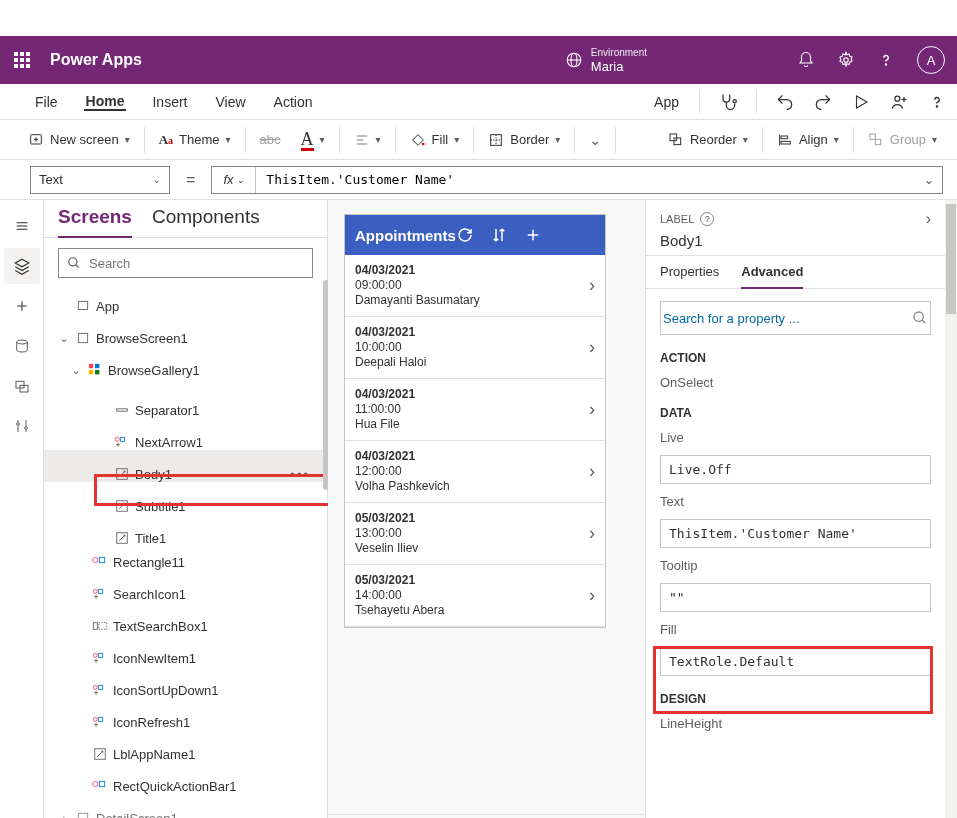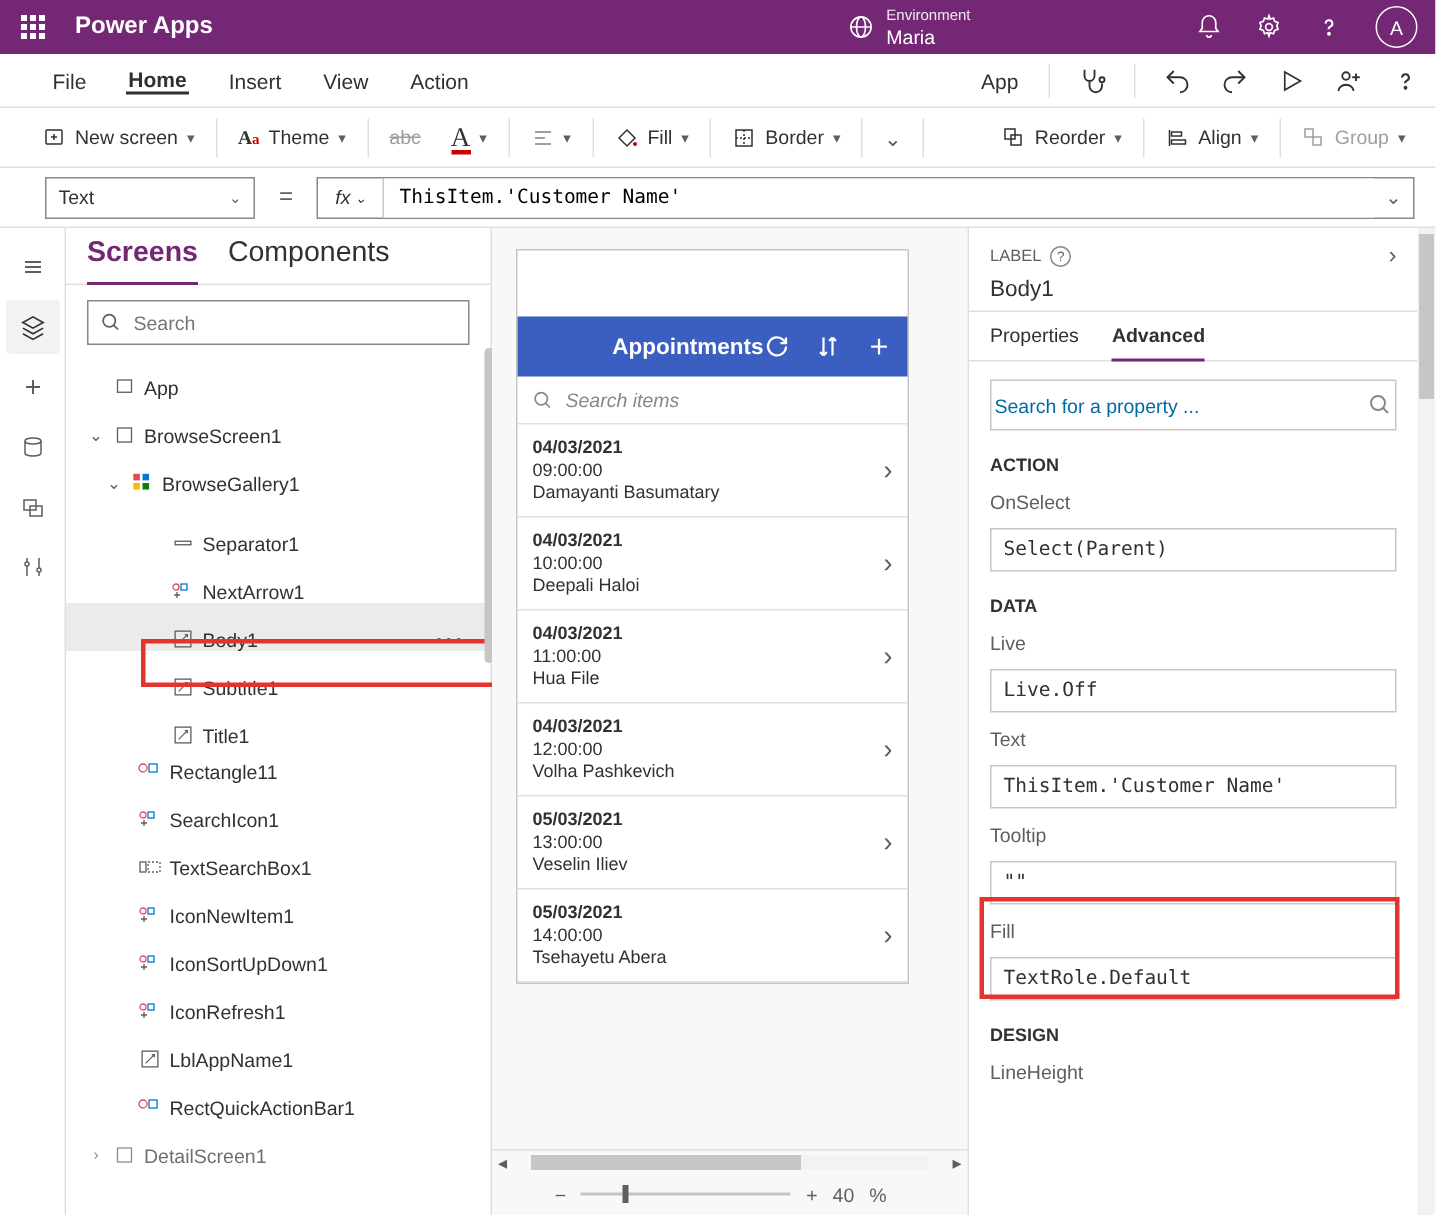--- a/index.html
+++ b/index.html
@@ -1,19 +1,19 @@
 <!DOCTYPE html>
 <html><head>
 <meta charset="utf-8">
 <style>
   * { box-sizing: border-box; margin: 0; padding: 0; }
   body { font-family: "Segoe UI", Arial, sans-serif; font-size: 13px; color: #323130; background: #fff; width: 957px; height: 818px; overflow: hidden; position: relative; }
   
   
-  .titlebar { background: #742774; height: 36px; display: flex; align-items: center; color: #fff; padding: 0 12px 0 0; }
+  .titlebar { background: #742774; height: 48px; display: flex; align-items: center; color: #fff; padding: 0 12px 0 0; margin-top: 36px; }
   .waffle { width: 44px; height: 44px; display: flex; align-items: center; justify-content: center; }
   .waffle-icon { width: 16px; height: 16px; display: grid; grid-template-columns: repeat(3,4px); grid-template-rows: repeat(3,4px); gap: 2px; }
   .waffle-icon span { background: #fff; }
   .app-name { font-size: 16px; font-weight: 600; margin-left: 6px; flex: 0 0 auto; }
   .env-block { margin-left: auto; display: flex; align-items: center; gap: 8px; padding-right: 150px; }
   .env-text { display: flex; flex-direction: column; line-height: 14px; }
   .env-label { font-size: 10px; opacity: .9; }
   .env-name { font-size: 13px; }
   .title-icons { display: flex; align-items: center; gap: 22px; }
   .title-icons .ticon { width: 18px; height: 18px; display: flex; align-items: center; justify-content: center; }
@@ -76,21 +76,21 @@
   .indent-3 { padding-left: 70px; align-items: flex-end; }
   .indent-3b { padding-left: 48px; }
   .red-box { border: 3px solid #e3342f; position:absolute; pointer-events:none; }
   .red-box.tree { left:50px; top:274px; width:270px; height:32px; }
   .tree-scrollhint { position:absolute; right:-2px; top:80px; width:6px; height:210px; background:#c8c6c4; border-radius:3px; }
   
   
   .canvas-wrap { flex:1; background:#f8f8f8; position:relative; display:flex; flex-direction:column; }
   .canvas-scroll { flex:1; overflow:auto; padding: 14px 6px 6px 16px; }
   .phone { width: 262px; background:#fff; border:1px solid #c8c6c4; }
-  .phone-header { background:#3b5fc0; height:40px; display:flex; align-items:center; color:#fff; padding:0 10px; justify-content:flex-end;margin-top:44px; }
+  .phone-header { background:#3b5fc0; height:40px; display:flex; align-items:center; color:#fff; padding:0 10px; justify-content:flex-start; }
   .phone-title { font-size:15px; font-weight:600; }
   .phone-icons { display:flex; gap:16px; font-size:18px; }
   .phone-searchbar { height:32px; border-bottom:1px solid #e1dfdd; display:flex; align-items:center; padding:0 10px; gap:8px; color:#8a8886; font-style:italic; font-size:13px; }
   .appt { border-bottom:1px solid #e1dfdd; padding:8px 10px; display:flex; justify-content:space-between; align-items:center; }
   .appt-text { line-height:15px; font-size:12px; }
   .appt-date { font-weight:600; }
   .appt-arrow { font-size:18px; color:#605e5c; }
   .canvas-hscroll { height:16px; border-top:1px solid #e1dfdd; display:flex; align-items:center; }
   .hs-track { flex:1; height:10px; margin:0 12px; background:#f3f2f1; position:relative; }
   .hs-thumb { position:absolute; left:0; width:180px; height:10px; background:#c8c6c4; }
@@ -573,27 +573,20 @@
                 </svg>
               </span>
             <span>
                 <svg width="18" height="18" viewBox="0 0 24 24" stroke="#fff" stroke-width="2">
                   <line x1="12" y1="5" x2="12" y2="19"></line>
                   <line x1="5" y1="12" x2="19" y2="12"></line>
                 </svg>
               </span>
           </div>
         </div>
-        <div class="phone-searchbar">
-          <svg width="14" height="14" viewBox="0 0 24 24" fill="none" stroke="#8a8886" stroke-width="2">
-              <circle cx="10" cy="10" r="7"></circle>
-              <line x1="20" y1="20" x2="15" y2="15"></line>
-            </svg>
-          <span>Search items</span>
-        </div>
         <div id="appt-list">
             <div class="appt">
     <div class="appt-text">
       <div class="appt-date">04/03/2021</div>
       <div>09:00:00</div>
       <div>Damayanti Basumatary</div>
     </div>
     <div class="appt-arrow">›</div>
             </div>
             <div class="appt">
@@ -675,21 +668,20 @@
     <div class="props-body">
       <div class="prop-search">
         <span>Search for a property ...</span>
         <svg width="16" height="16" viewBox="0 0 24 24" fill="none" stroke="#8a8886" stroke-width="2">
             <circle cx="10" cy="10" r="7"></circle>
             <line x1="20" y1="20" x2="15" y2="15"></line>
           </svg>
       </div>
       <div class="section-head">ACTION</div>
       <div class="prop-label">OnSelect</div>
-      <div class="prop-box">Select(Parent)</div>
       <div class="section-head">DATA</div>
       <div class="prop-label">Live</div>
       <div class="prop-box">Live.Off</div>
       <div class="prop-label">Text</div>
       <div class="prop-box">ThisItem.'Customer Name'</div>
       <div class="prop-label">Tooltip</div>
       <div class="prop-box">""</div>
       <div class="prop-label">Fill</div>
       <div class="prop-box">TextRole.Default</div>
       <div class="section-head">DESIGN</div>

